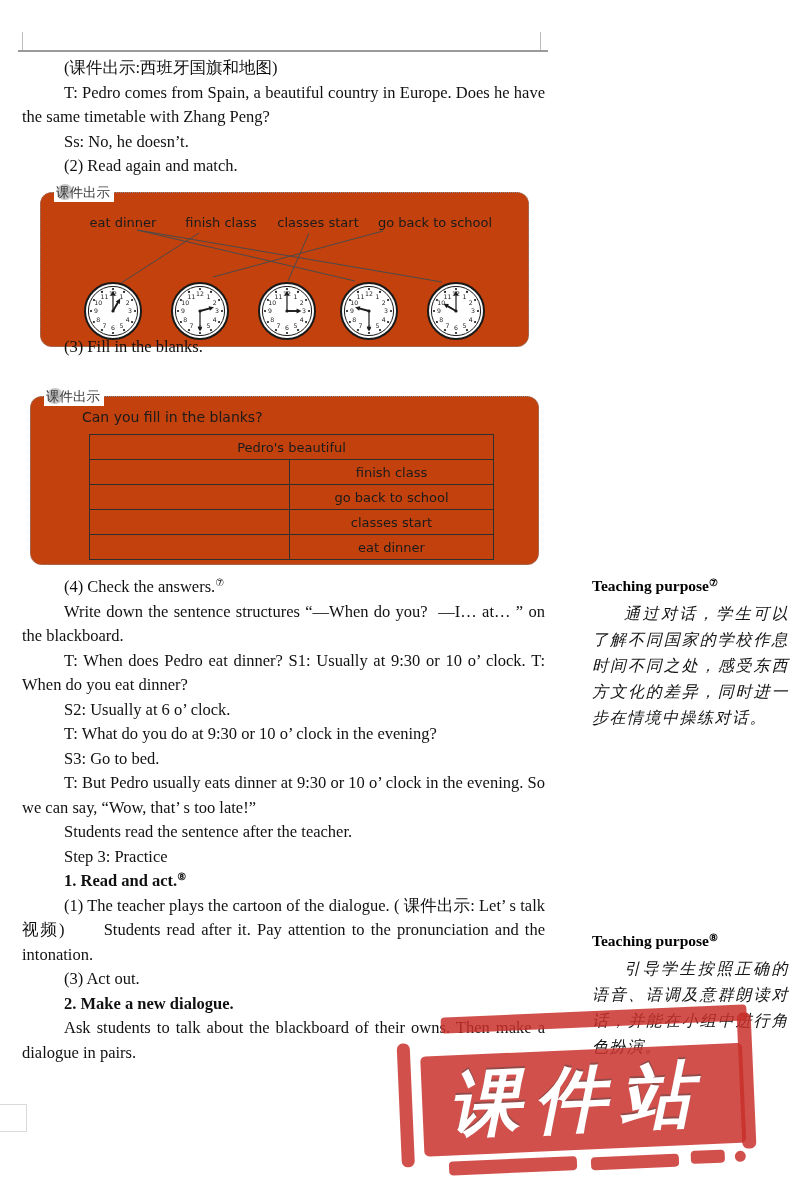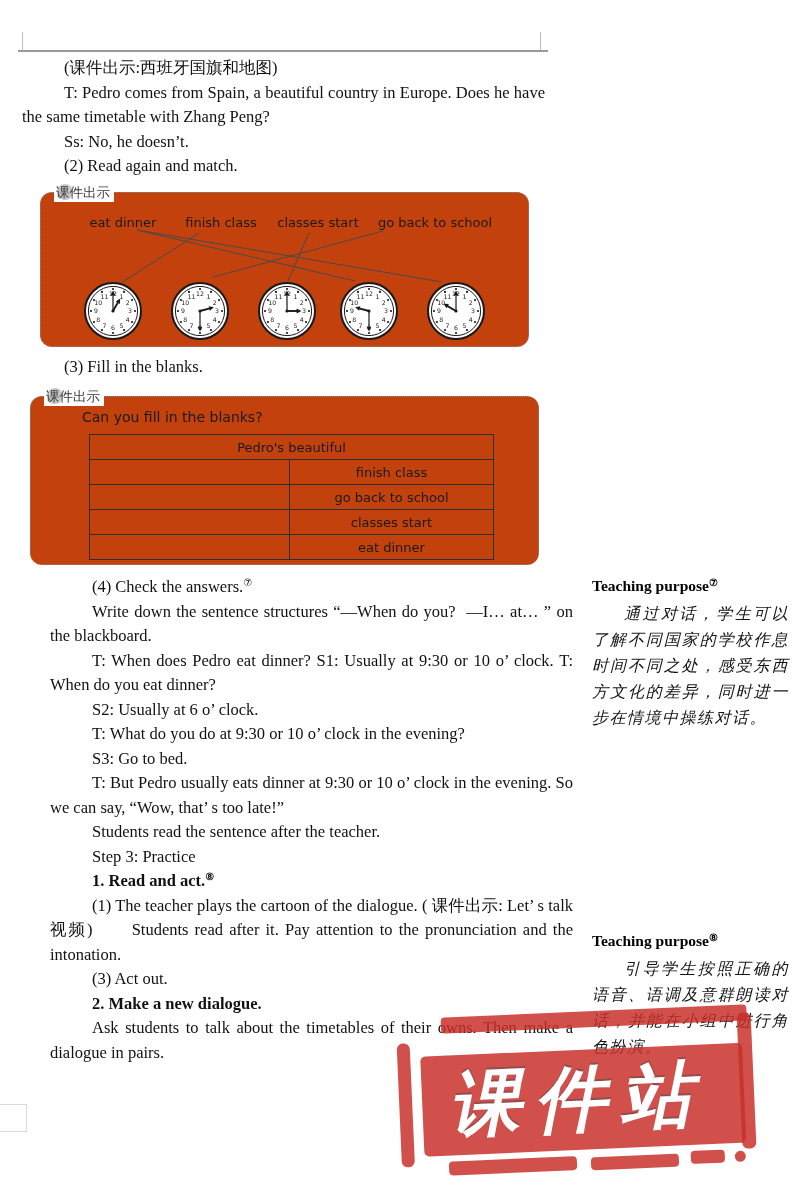--- a/index.html
+++ b/index.html
@@ -261,21 +261,21 @@
             <g transform="translate(415,118) rotate(-90)">
               <line x1="0" y1="0" x2="17.36" y2="0" stroke="#1a1a1a" stroke-width="1.2"></line>
               <polygon points="20.56,0 15.76,-2.4 15.76,2.4" fill="#1a1a1a"></polygon>
             </g>
             <circle cx="415" cy="118" r="1.6" fill="#1a1a1a"></circle>
           </g>
         </g>
     </svg>
   </div>
 
-  <div class="col" id="colFill" style="top:355px;">
+  <div class="col" id="colFill" style="top:335px;">
       <p class="bp"><span>(3) Fill in the blanks.</span></p>
     </div>
 
   <div class="cw-box" style="left:30px;top:396px;width:507px;height:167px;">
     <span class="cw-label"><span class="dot"></span><span>课件出示</span></span>
     <div class="q comic">Can you fill in the blanks?</div>
     <table class="tt" style="width:404px;">
       <colgroup>
           <col style="width:200px">
           <col style="width:204px">
@@ -297,35 +297,35 @@
             <td>classes start</td>
           </tr>
           <tr>
             <td></td>
             <td>eat dinner</td>
           </tr>
         </tbody>
     </table>
   </div>
 
-  <div class="col" id="colBottom" style="top:575px;margin-left:28px;">
+  <div class="col" id="colBottom" style="top:575px;">
       <p class="bp"><span>(4) Check the answers.</span><sup>⑦</sup></p>
       <p class="bp"><span>Write down the sentence structures “—When do you?&nbsp; —I… at…&nbsp;” on the blackboard.</span></p>
       <p class="bp"><span>T: When does Pedro eat dinner? S1: Usually at 9:30 or 10 o’ clock. T: When do you eat dinner?</span></p>
       <p class="bp"><span>S2: Usually at 6 o’ clock.</span></p>
       <p class="bp"><span>T: What do you do at 9:30 or 10 o’ clock in the evening?</span></p>
       <p class="bp"><span>S3: Go to bed.</span></p>
       <p class="bp"><span>T: But Pedro usually eats dinner at 9:30 or 10 o’ clock in the evening. So we can say, “Wow, that’ s too late!”</span></p>
       <p class="bp"><span>Students read the sentence after the teacher.</span></p>
       <p class="bp"><span>Step 3: Practice</span></p>
       <p class="bp bold"><span>1. Read and act.</span><sup>⑧</sup></p>
       <p class="bp"><span>(1) The teacher plays the cartoon of the dialogue. (&nbsp;课件出示: Let’ s talk 视频)　　Students read after it. Pay attention to the pronunciation and the intonation.</span></p>
       <p class="bp"><span>(3) Act out.</span></p>
       <p class="bp bold"><span>2. Make a new dialogue.</span></p>
-      <p class="bp"><span>Ask students to talk about the timetables of their owns. Then make a dialogue in pairs.</span></p>
+      <p class="bp"><span>Ask students to talk about the blackboard of their owns. Then make a dialogue in pairs.</span></p>
     </div>
 
   <div class="note" id="note0" style="top:577px;">
       <h4>Teaching purpose<sup>⑦</sup></h4>
       <p>通过对话，学生可以了解不同国家的学校作息时间不同之处，感受东西方文化的差异，同时进一步在情境中操练对话。</p>
     </div>
   <div class="note" id="note1" style="top:908px;margin-top:24px;">
       <h4>Teaching purpose<sup>⑧</sup></h4>
       <p>引导学生按照正确的语音、语调及意群朗读对话，并能在小组中进行角色扮演。</p>
     </div>

